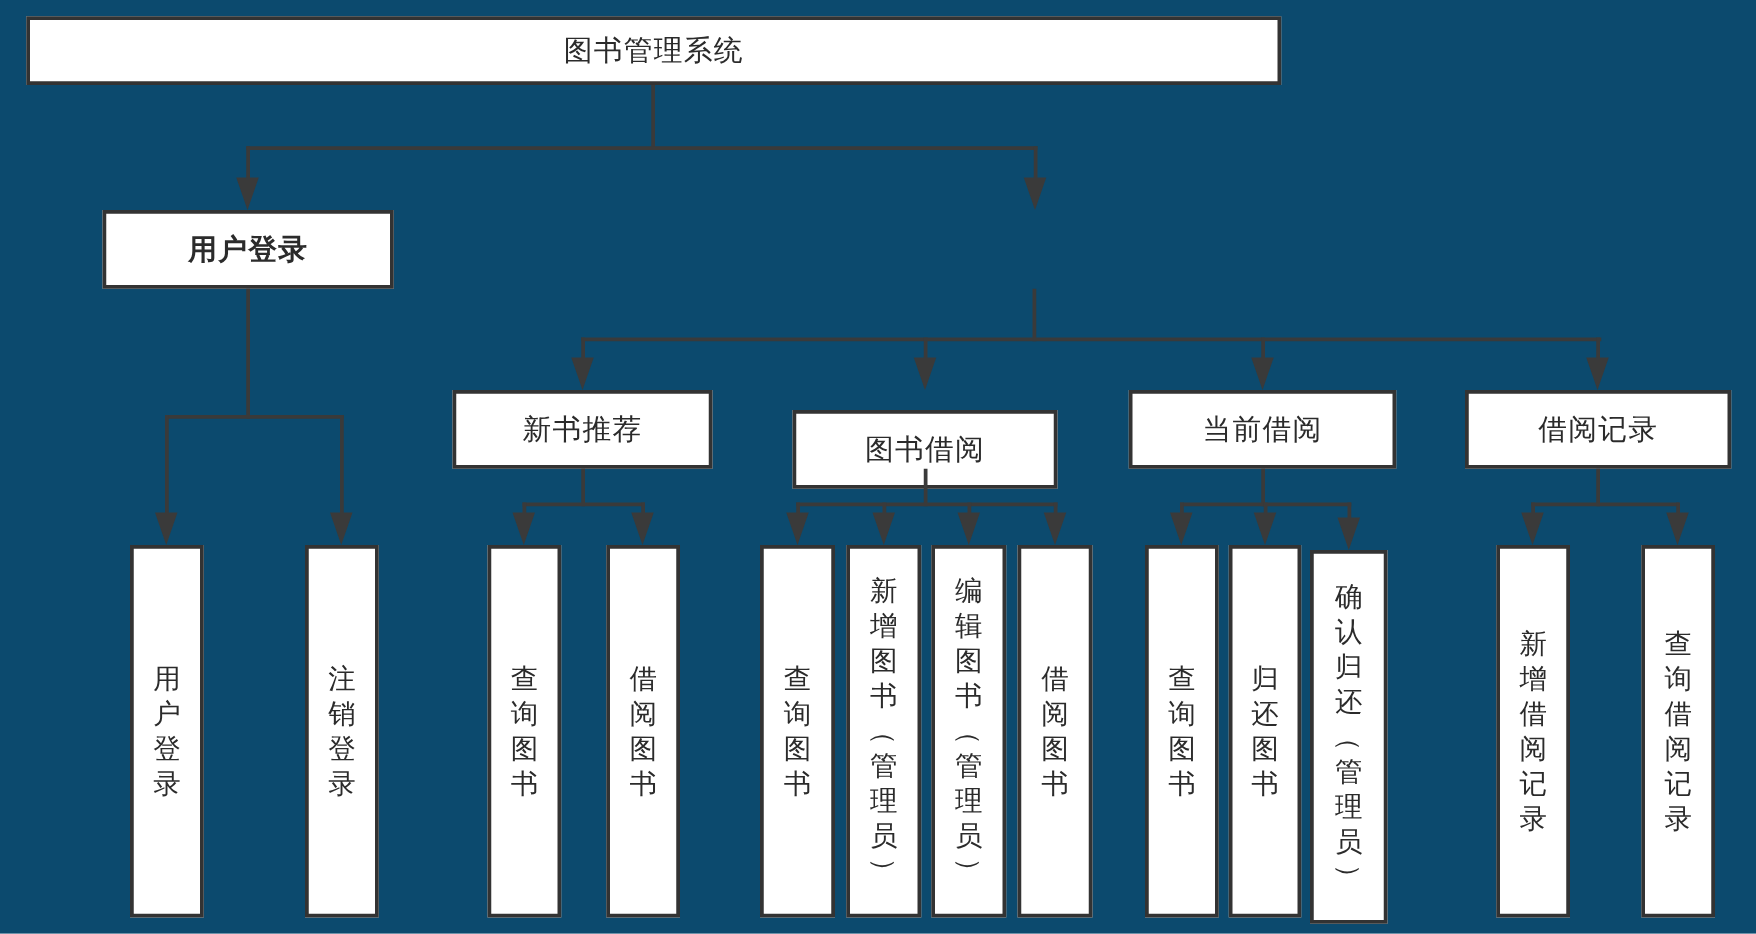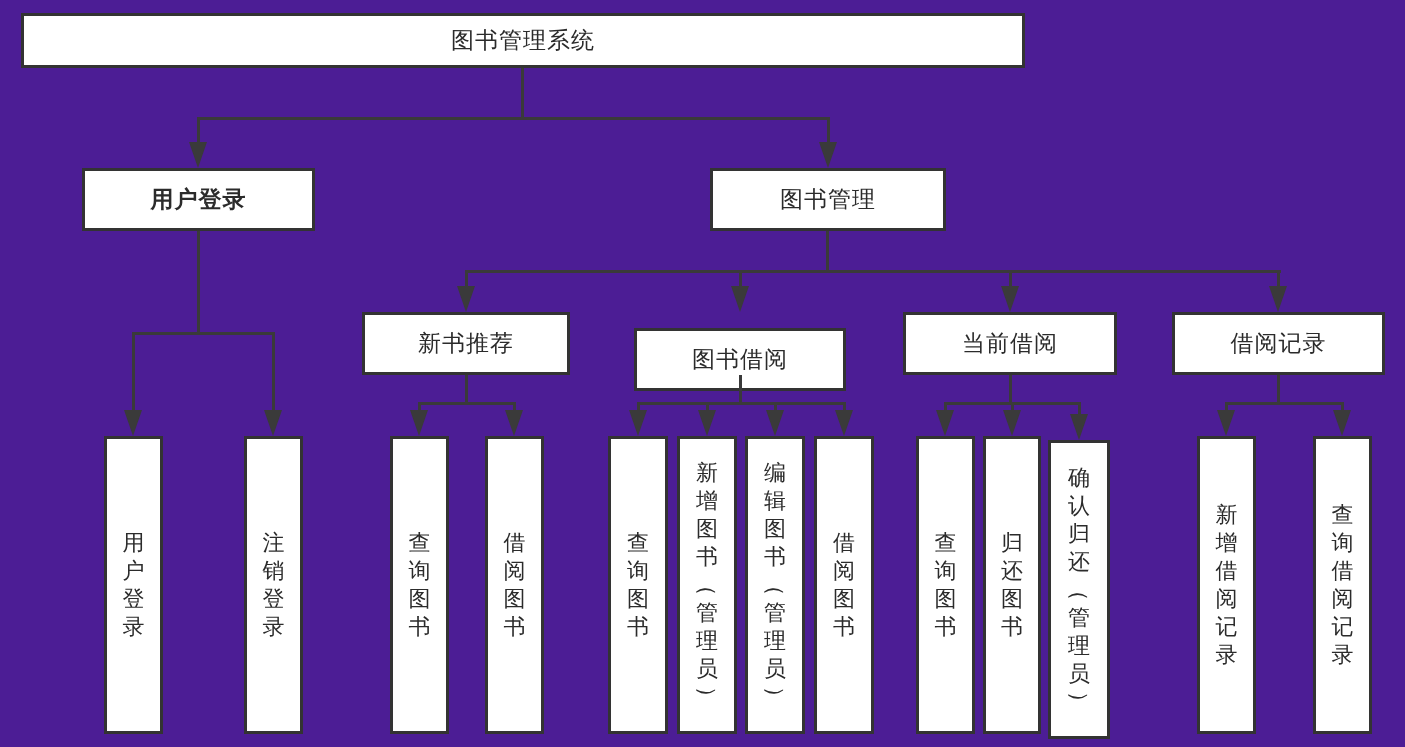--- a/index.html
+++ b/index.html
@@ -1,17 +1,17 @@
 <!DOCTYPE html>
 <html><head>
 <meta charset="utf-8">
 <style>
   html,body{margin:0;padding:0;background:#ffffff;}
   .canvas{
-    position:relative;width:1405px;height:747px;background:#4c1d95;overflow:hidden;
+    position:relative;width:1405px;height:747px;background:#0c4a6e;overflow:hidden;
     font-family:"Liberation Sans","DejaVu Sans",sans-serif;
   }
   .node{
     position:absolute;box-sizing:border-box;background:#ffffff;
     border:3px solid #333333;display:flex;align-items:center;justify-content:center;
     font-size:23px;color:#2b2b2b;letter-spacing:1px;white-space:nowrap;
   }
   .vnode{
     position:absolute;box-sizing:border-box;background:#ffffff;
     border:3px solid #333333;display:flex;flex-direction:column;
@@ -39,21 +39,20 @@
   <div class="node" style="left:21px;top:13px;width:1004px;height:55px;">图书管理系统</div>
 
   <div class="ln" style="left:521px;top:68px;width:3px;height:51px;"></div>
   <div class="ln" style="left:197px;top:117px;width:633px;height:3px;"></div>
   <div class="ln" style="left:197px;top:117px;width:3px;height:28px;"></div>
   <div class="arw" style="left:189px;top:142px;"></div>
   <div class="ln" style="left:827px;top:117px;width:3px;height:28px;"></div>
   <div class="arw" style="left:819px;top:142px;"></div>
 
   <div class="node" style="left:82px;top:168px;width:233px;height:63px;font-weight:bold;">用户登录</div>
-  <div class="node" style="left:710px;top:168px;width:236px;height:63px;">图书管理</div>
 
   <div class="ln" style="left:197px;top:231px;width:3px;height:104px;"></div>
   <div class="ln" style="left:132px;top:332px;width:143px;height:3px;"></div>
   <div class="ln" style="left:132px;top:332px;width:3px;height:80px;"></div>
   <div class="arw" style="left:124px;top:410px;"></div>
   <div class="ln" style="left:272px;top:332px;width:3px;height:80px;"></div>
   <div class="arw" style="left:264px;top:410px;"></div>
 
   <div class="ln" style="left:826px;top:231px;width:3px;height:42px;"></div>
   <div class="ln" style="left:465px;top:270px;width:816px;height:3px;"></div>

